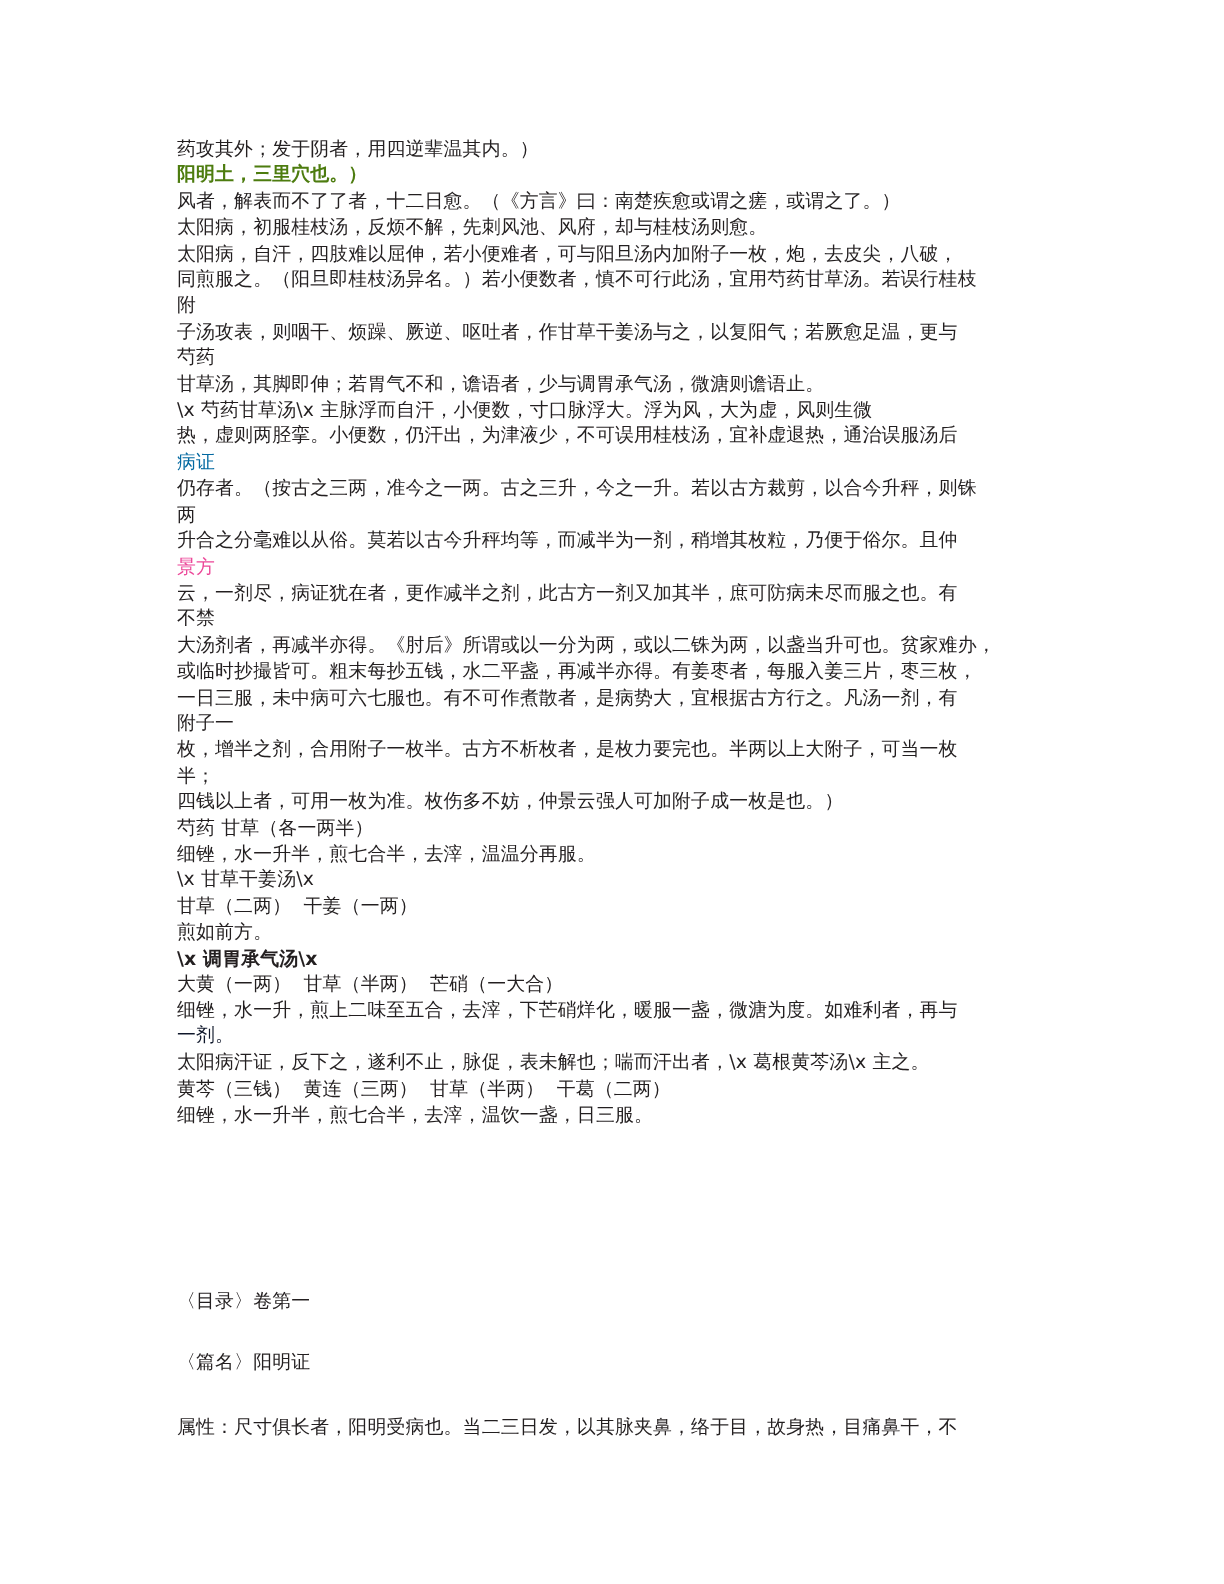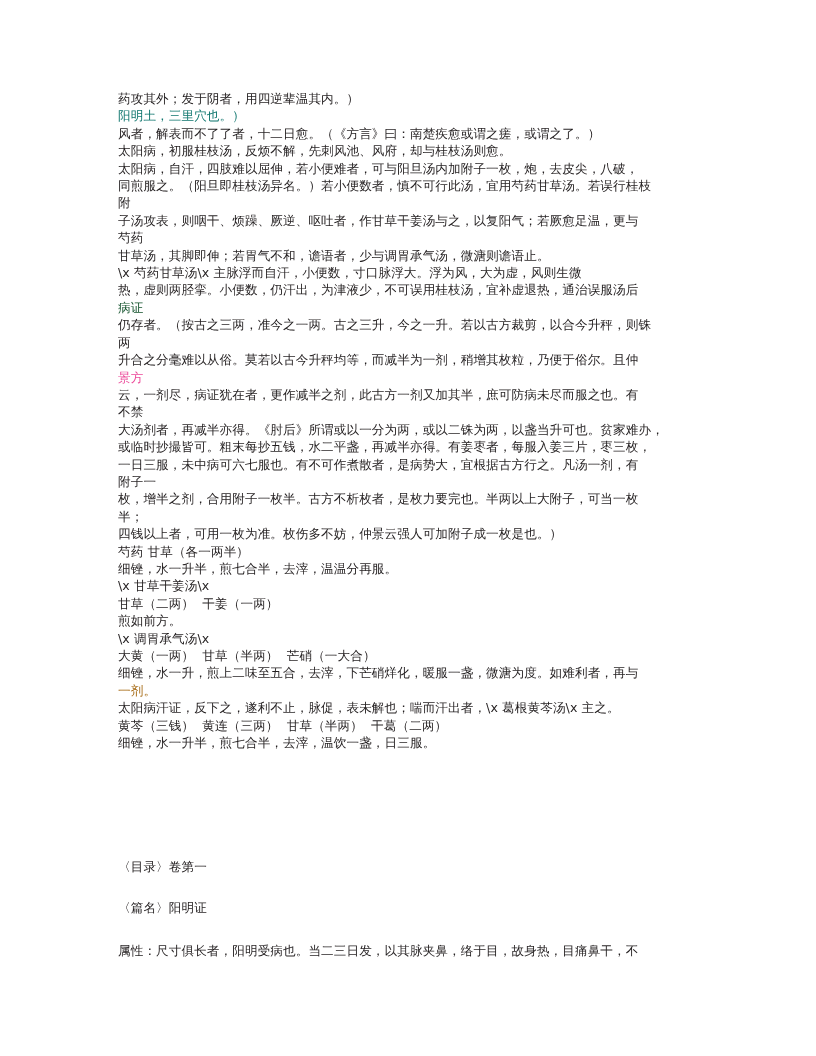--- a/index.html
+++ b/index.html
@@ -51,54 +51,54 @@
   .gap-sm { height: 24px; }
   .gap-md { height: 25px; }
 </style>
 </head>
 <body>
 
 <div class="page" style="background: rgb(255, 255, 255);">
 
   <div class="content" id="body-lines">
       <div class="line" style="color: rgb(35, 31, 32);">药攻其外；发于阴者，用四逆辈温其内。）</div>
-      <div class="line" style="color: #0f766e;">阳明土，三里穴也。）</div>
+      <div class="line" style="color: #4d7c0f; font-weight: bold;">阳明土，三里穴也。）</div>
       <div class="line" style="color: rgb(35, 31, 32);">风者，解表而不了了者，十二日愈。（《方言》曰：南楚疾愈或谓之瘥，或谓之了。）</div>
       <div class="line" style="color: rgb(35, 31, 32);">太阳病，初服桂枝汤，反烦不解，先刺风池、风府，却与桂枝汤则愈。</div>
       <div class="line" style="color: rgb(35, 31, 32);">太阳病，自汗，四肢难以屈伸，若小便难者，可与阳旦汤内加附子一枚，炮，去皮尖，八破，</div>
       <div class="line" style="color: rgb(35, 31, 32);">同煎服之。（阳旦即桂枝汤异名。）若小便数者，慎不可行此汤，宜用芍药甘草汤。若误行桂枝</div>
       <div class="line" style="color: rgb(35, 31, 32);">附</div>
       <div class="line" style="color: rgb(35, 31, 32);">子汤攻表，则咽干、烦躁、厥逆、呕吐者，作甘草干姜汤与之，以复阳气；若厥愈足温，更与</div>
       <div class="line" style="color: rgb(35, 31, 32);">芍药</div>
       <div class="line" style="color: rgb(35, 31, 32);">甘草汤，其脚即伸；若胃气不和，谵语者，少与调胃承气汤，微溏则谵语止。</div>
       <div class="line" style="color: rgb(35, 31, 32);">\x 芍药甘草汤\x 主脉浮而自汗，小便数，寸口脉浮大。浮为风，大为虚，风则生微</div>
       <div class="line" style="color: rgb(35, 31, 32);">热，虚则两胫挛。小便数，仍汗出，为津液少，不可误用桂枝汤，宜补虚退热，通治误服汤后</div>
-      <div class="line" style="color: #14532d;">病证</div>
+      <div class="line" style="color: #0369a1;">病证</div>
       <div class="line" style="color: rgb(35, 31, 32);">仍存者。（按古之三两，准今之一两。古之三升，今之一升。若以古方裁剪，以合今升秤，则铢</div>
       <div class="line" style="color: rgb(35, 31, 32);">两</div>
       <div class="line" style="color: rgb(35, 31, 32);">升合之分毫难以从俗。莫若以古今升秤均等，而减半为一剂，稍增其枚粒，乃便于俗尔。且仲</div>
       <div class="line" style="color: #ec4899;">景方</div>
       <div class="line" style="color: rgb(35, 31, 32);">云，一剂尽，病证犹在者，更作减半之剂，此古方一剂又加其半，庶可防病未尽而服之也。有</div>
       <div class="line" style="color: rgb(35, 31, 32);">不禁</div>
       <div class="line" style="color: rgb(35, 31, 32);">大汤剂者，再减半亦得。《肘后》所谓或以一分为两，或以二铢为两，以盏当升可也。贫家难办，</div>
       <div class="line" style="color: rgb(35, 31, 32);">或临时抄撮皆可。粗末每抄五钱，水二平盏，再减半亦得。有姜枣者，每服入姜三片，枣三枚，</div>
       <div class="line" style="color: rgb(35, 31, 32);">一日三服，未中病可六七服也。有不可作煮散者，是病势大，宜根据古方行之。凡汤一剂，有</div>
       <div class="line" style="color: rgb(35, 31, 32);">附子一</div>
       <div class="line" style="color: rgb(35, 31, 32);">枚，增半之剂，合用附子一枚半。古方不析枚者，是枚力要完也。半两以上大附子，可当一枚</div>
       <div class="line" style="color: rgb(35, 31, 32);">半；</div>
       <div class="line" style="color: rgb(35, 31, 32);">四钱以上者，可用一枚为准。枚伤多不妨，仲景云强人可加附子成一枚是也。）</div>
       <div class="line" style="color: rgb(35, 31, 32);">芍药 甘草（各一两半）</div>
       <div class="line" style="color: rgb(35, 31, 32);">细锉，水一升半，煎七合半，去滓，温温分再服。</div>
       <div class="line" style="color: rgb(35, 31, 32);">\x 甘草干姜汤\x</div>
       <div class="line" style="color: rgb(35, 31, 32);">甘草（二两）  干姜（一两）</div>
       <div class="line" style="color: rgb(35, 31, 32);">煎如前方。</div>
-      <div class="line" style="color: rgb(35, 31, 32);">\x 调胃承气汤\x</div>
+      <div class="line" style="color: rgb(35, 31, 32); font-weight: bold;">\x 调胃承气汤\x</div>
       <div class="line" style="color: rgb(35, 31, 32);">大黄（一两）  甘草（半两）  芒硝（一大合）</div>
       <div class="line" style="color: rgb(35, 31, 32);">细锉，水一升，煎上二味至五合，去滓，下芒硝烊化，暖服一盏，微溏为度。如难利者，再与</div>
-      <div class="line" style="color: #a16207;">一剂。</div>
+      <div class="line" style="color: #0f172a; font-family: Liberation Serif, serif;">一剂。</div>
       <div class="line" style="color: rgb(35, 31, 32);">太阳病汗证，反下之，遂利不止，脉促，表未解也；喘而汗出者，\x 葛根黄芩汤\x 主之。</div>
       <div class="line" style="color: rgb(35, 31, 32);">黄芩（三钱）  黄连（三两）  甘草（半两）  干葛（二两）</div>
       <div class="line" style="color: rgb(35, 31, 32);">细锉，水一升半，煎七合半，去滓，温饮一盏，日三服。</div>
     </div>
 
   <div class="tail-block">
     <div class="tail-line" style="color: rgb(35, 31, 32);">〈目录〉卷第一</div>
     <div class="gap-sm"></div>
     <div class="tail-line" style="color: rgb(35, 31, 32);">〈篇名〉阳明证</div>
     <div class="gap-md"></div>

